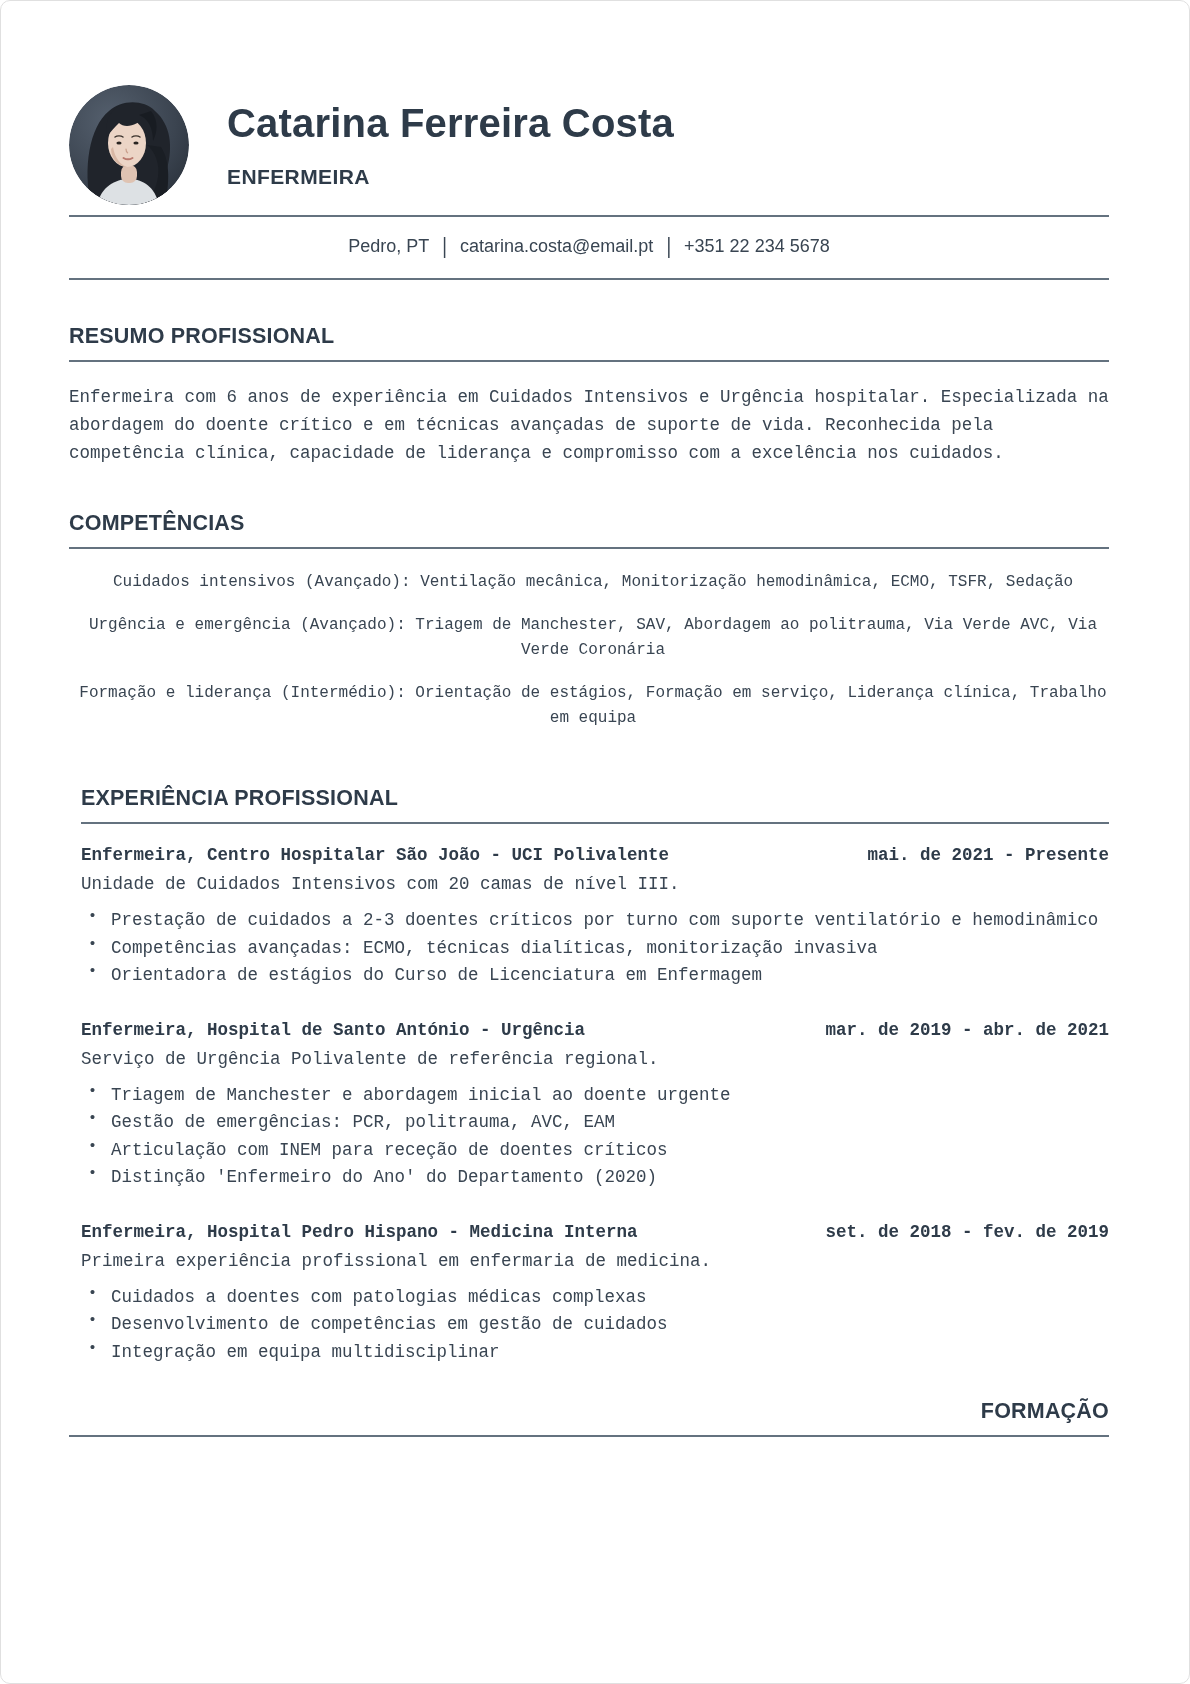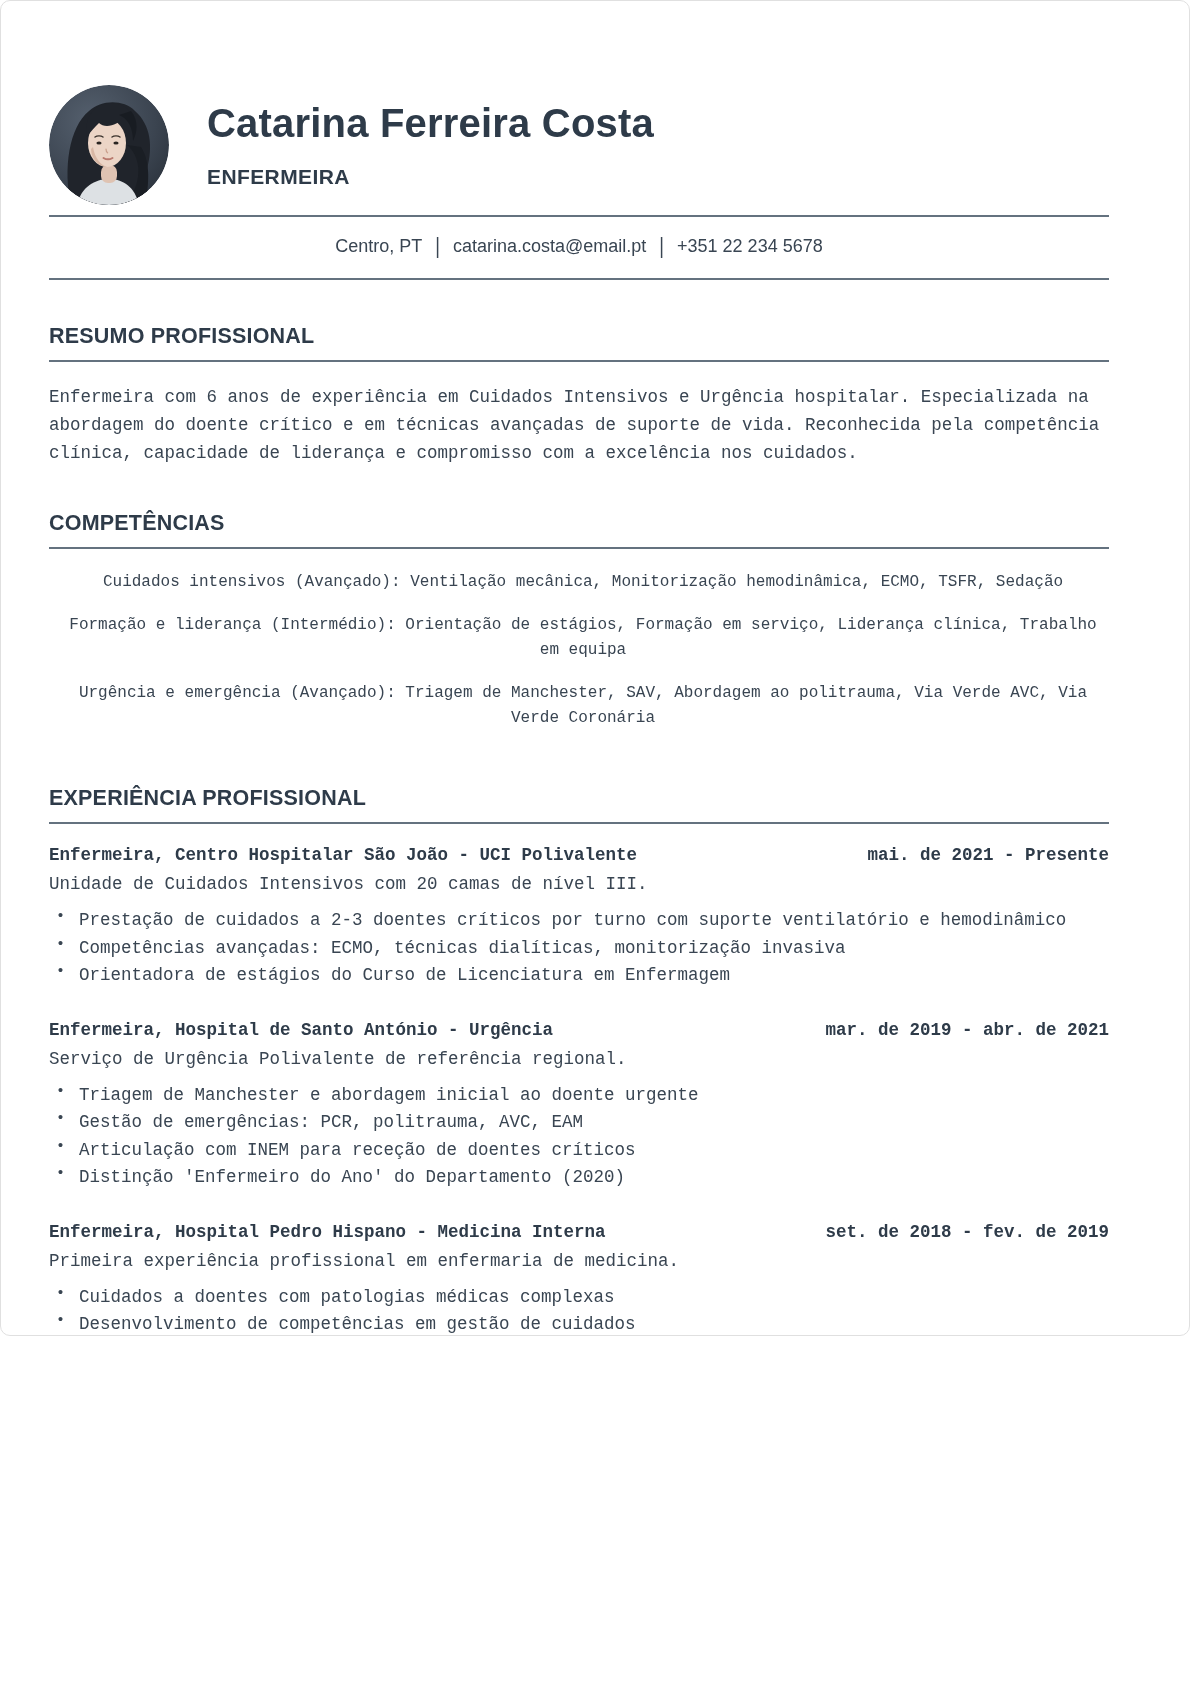--- a/index.html
+++ b/index.html
@@ -5,23 +5,23 @@
   :root{
     --ink-strong:#2e3b49;
     --ink:#394552;
     --rule:#64727f;
     --page-border:#e0e0e0;
   }
   *{box-sizing:border-box;}
   html,body{margin:0;padding:0;background:#ffffff;}
   body{font-family:"Liberation Sans","DejaVu Sans",sans-serif;color:var(--ink);}
   .page{
-    width:1190px;height:1336px;background:#fff;
+    width:1190px;height:1684px;background:#fff;
     border:1px solid var(--page-border);border-radius:10px;
-    padding:84px 80px 0 48px;overflow:hidden;position:relative;
+    padding:84px 80px 0 68px;overflow:hidden;position:relative;
   }
   
   .header{display:flex;align-items:center;gap:38px;}
   .avatar{width:120px;height:120px;border-radius:50%;overflow:hidden;flex:0 0 auto;}
   .avatar svg{display:block;width:100%;height:100%;}
   .header-text{flex:1;}
   .header-name{font-size:40px;font-weight:700;color:var(--ink-strong);letter-spacing:.2px;line-height:1.1;}
   .header-role{font-size:21px;font-weight:700;color:var(--ink-strong);letter-spacing:.4px;margin-top:20px;}
   .rule{height:2px;background:var(--rule);border:none;margin:0;}
   .rule-top{margin-top:10px;}
@@ -29,21 +29,21 @@
   .contact{text-align:center;font-size:18px;color:var(--ink);padding:19px 0 21px;}
   .contact .sep{display:inline-block;margin:0 13px;font-weight:400;transform:scaleY(1.2);}
   
   .section{margin-top:44px;}
   .section-heading{font-size:21.5px;font-weight:700;color:var(--ink-strong);letter-spacing:.2px;margin:0 0 11px 0;}
   .section-underline{height:2px;background:var(--rule);}
   .section-body{margin-top:21px;font-family:Liberation Mono, monospace;}
   .summary-text{font-size:17.5px;line-height:1.6;margin:0;}
   .skill-line{font-size:16px;line-height:1.6;margin:0 0 17px 8px;text-align:center;}
   .skill-line:last-child{margin-bottom:0;}
-  .section-experience{margin-top:54px;}
+  .section-experience{margin-top:54px;margin-left:12px;}
   .job{margin-top:30px;}
   .job:first-child{margin-top:0;}
   .job-head{display:flex;justify-content:space-between;align-items:baseline;gap:12px;}
   .job-title{font-size:17.5px;font-weight:700;color:var(--ink-strong);}
   .job-dates{font-size:17.5px;font-weight:700;color:var(--ink-strong);white-space:nowrap;text-align:right;}
   .job-sub{font-size:17.5px;line-height:1.5;margin-top:6px;}
   .job-bullets{list-style:none;margin:10px 0 0 0;padding:0;}
   .job-bullets li{position:relative;padding-left:30px;font-size:17.5px;line-height:1.57;}
   .job-bullets li::before{content:"\2022";position:absolute;left:7px;top:-2px;font-size:15px;color:var(--ink);}
   .section-education{margin-top:33px;text-align:right;}
@@ -97,39 +97,39 @@
       </svg>
     </div>
     <div class="header-text">
       <div class="header-name">Catarina Ferreira Costa</div>
       <div class="header-role">ENFERMEIRA</div>
     </div>
   </div>
 
   <hr class="rule rule-top">
   <div class="contact">
-    <span>Centro, PT</span><span class="sep">|</span><span>catarina.costa@email.pt</span><span class="sep">|</span><span>+351 22 234 5678</span>
+    <span>Pedro, PT</span><span class="sep">|</span><span>catarina.costa@email.pt</span><span class="sep">|</span><span>+351 22 234 5678</span>
   </div>
   <hr class="rule">
 
   <div class="section">
     <h2 class="section-heading">RESUMO PROFISSIONAL</h2>
     <div class="section-underline"></div>
     <div class="section-body">
       <p class="summary-text">Enfermeira com 6 anos de experiência em Cuidados Intensivos e Urgência hospitalar. Especializada na abordagem do doente crítico e em técnicas avançadas de suporte de vida. Reconhecida pela competência clínica, capacidade de liderança e compromisso com a excelência nos cuidados.</p>
     </div>
   </div>
 
   <div class="section">
     <h2 class="section-heading">COMPETÊNCIAS</h2>
     <div class="section-underline"></div>
     <div class="section-body">
         <p class="skill-line">Cuidados intensivos (Avançado): Ventilação mecânica, Monitorização hemodinâmica, ECMO, TSFR, Sedação</p>
+        <p class="skill-line">Urgência e emergência (Avançado): Triagem de Manchester, SAV, Abordagem ao politrauma, Via Verde AVC, Via Verde Coronária</p>
         <p class="skill-line">Formação e liderança (Intermédio): Orientação de estágios, Formação em serviço, Liderança clínica, Trabalho em equipa</p>
-        <p class="skill-line">Urgência e emergência (Avançado): Triagem de Manchester, SAV, Abordagem ao politrauma, Via Verde AVC, Via Verde Coronária</p>
       </div>
   </div>
 
   <div class="section section-experience">
     <h2 class="section-heading">EXPERIÊNCIA PROFISSIONAL</h2>
     <div class="section-underline"></div>
     <div class="section-body">
   <div class="job">
     <div class="job-head">
       <span class="job-title">Enfermeira, Centro Hospitalar São João - UCI Polivalente</span>

